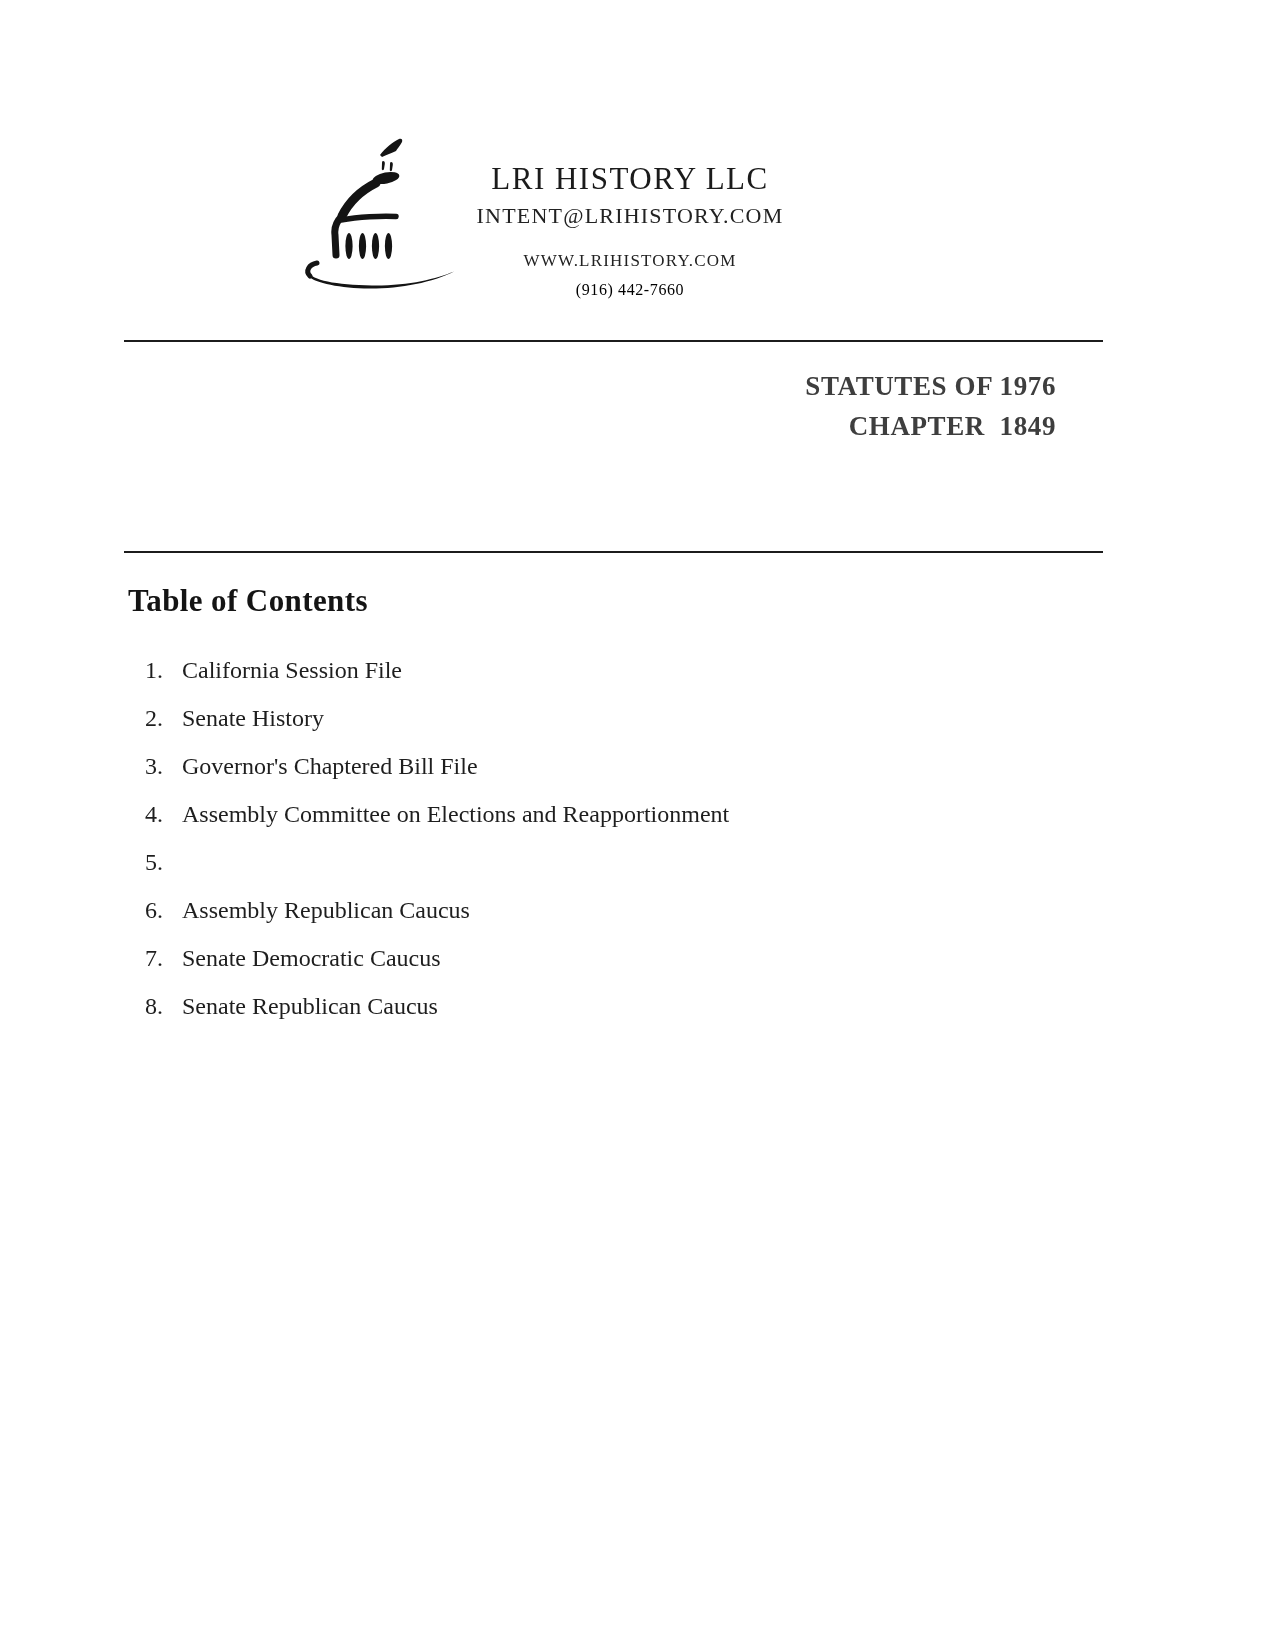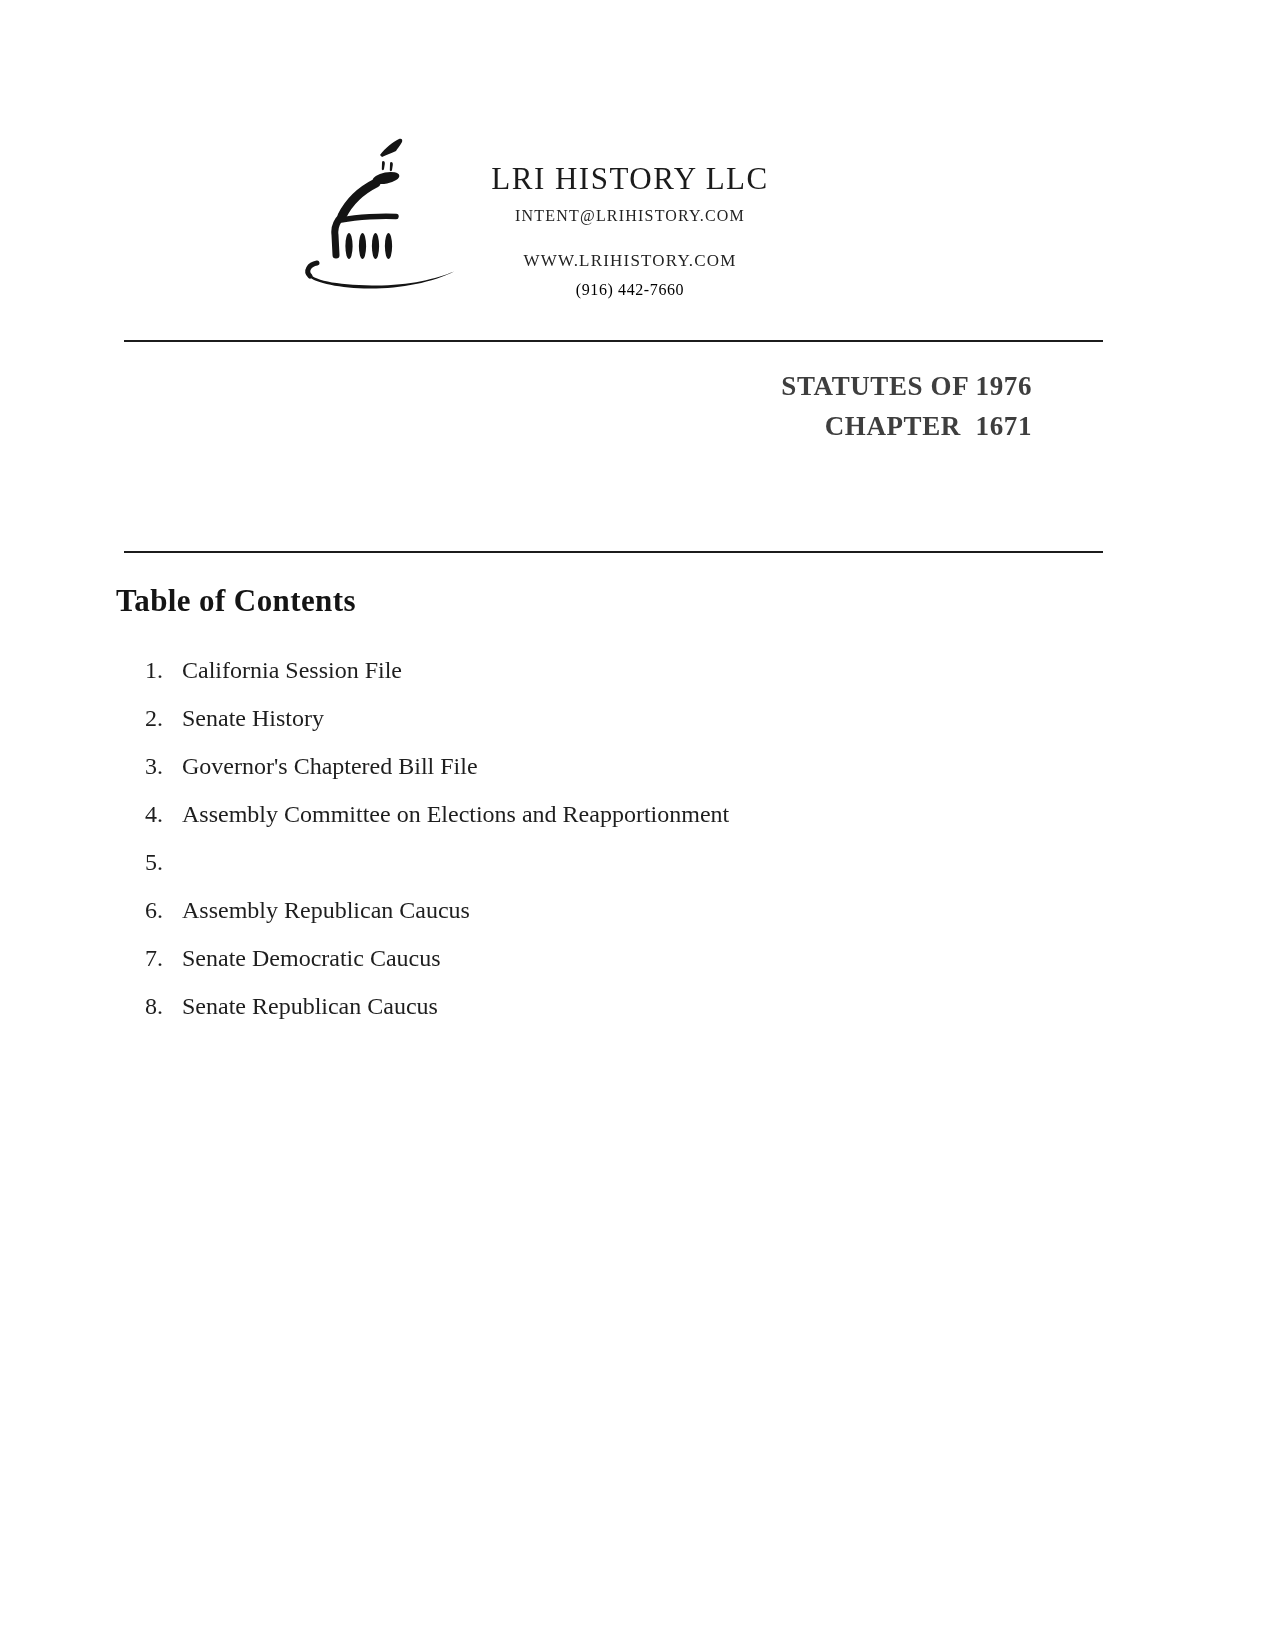--- a/index.html
+++ b/index.html
@@ -33,21 +33,21 @@
   }
   .company-name {
     font-size: 31px;
     line-height: 38px;
     letter-spacing: 1.5px;
     color: #1b1b1b;
     white-space: nowrap;
   }
   .company-email {
     margin-top: 7px;
-    font-size: 16px;
+    font-size: 22px;
     line-height: 22px;
     letter-spacing: 1.2px;
     color: #222222;
     white-space: nowrap;
   }
   .company-web {
     margin-top: 23px;
     font-size: 17px;
     line-height: 21px;
     letter-spacing: 1.2px;
@@ -71,34 +71,34 @@
     height: 2px;
     background: #1c1c1c;
   }
   .rule-top { top: 340px; }
   .rule-bottom { top: 551px; }
 
   
   .ref-block {
     position: absolute;
     top: 366px;
-    right: 244px;
+    right: 220px;
     text-align: right;
     font-weight: bold;
     font-size: 27px;
     line-height: 40px;
     letter-spacing: 0.6px;
     color: #3e3e3e;
   }
   .ref-line { white-space: pre; }
 
   
   .toc-title {
     position: absolute;
-    left: 116px;
+    left: 128px;
     top: 583px;
     font-size: 31px;
     font-weight: bold;
     letter-spacing: 0.4px;
     color: #141414;
   }
   .toc-list {
     position: absolute;
     left: 145px;
     top: 656px;
@@ -164,21 +164,21 @@
     <div class="company-name">LRI HISTORY LLC</div>
     <div class="company-email">INTENT@LRIHISTORY.COM</div>
     <div class="company-web">WWW.LRIHISTORY.COM</div>
     <div class="company-phone">(916) 442-7660</div>
   </div>
 
   <div class="rule rule-top"></div>
 
   <div class="ref-block">
     <div class="ref-line">STATUTES OF 1976</div>
-    <div class="ref-line">CHAPTER  1671</div>
+    <div class="ref-line">CHAPTER  1849</div>
   </div>
 
   <div class="rule rule-bottom"></div>
 
   <div class="toc-title">Table of Contents</div>
 
   <div class="toc-list">
     <div class="toc-item">
       <span class="toc-num">1.</span>
       <span class="toc-label">California Session File</span>

